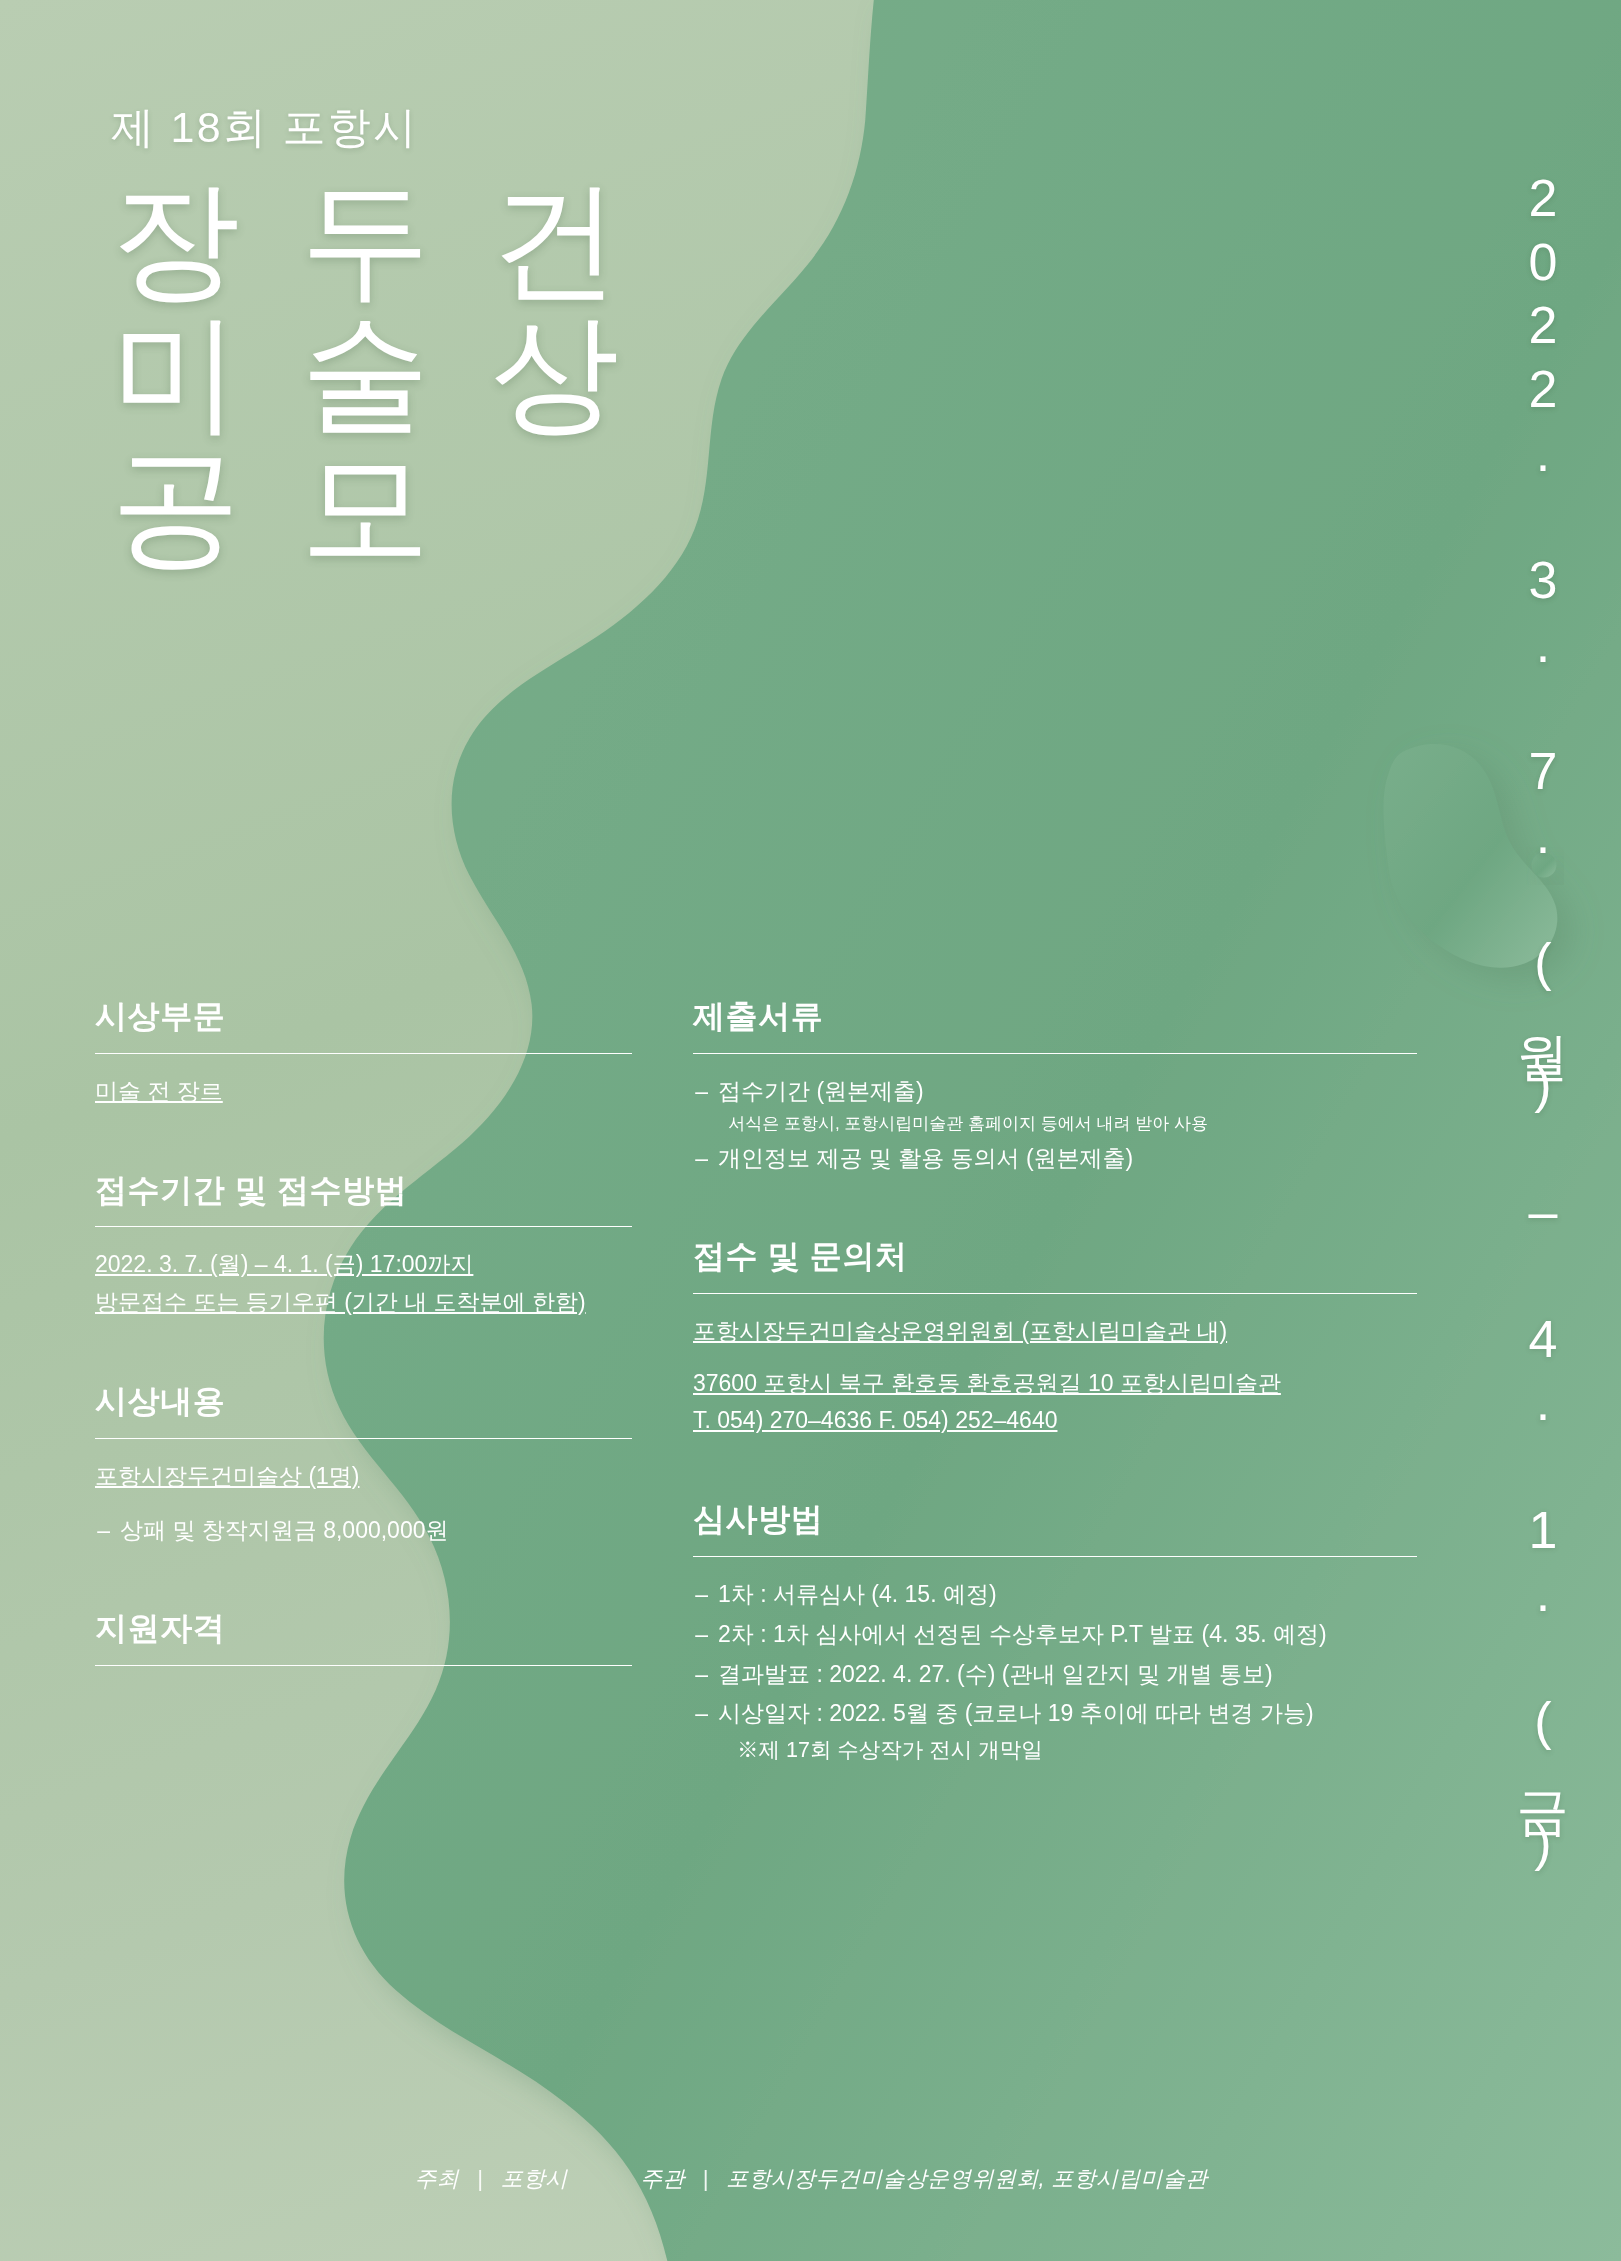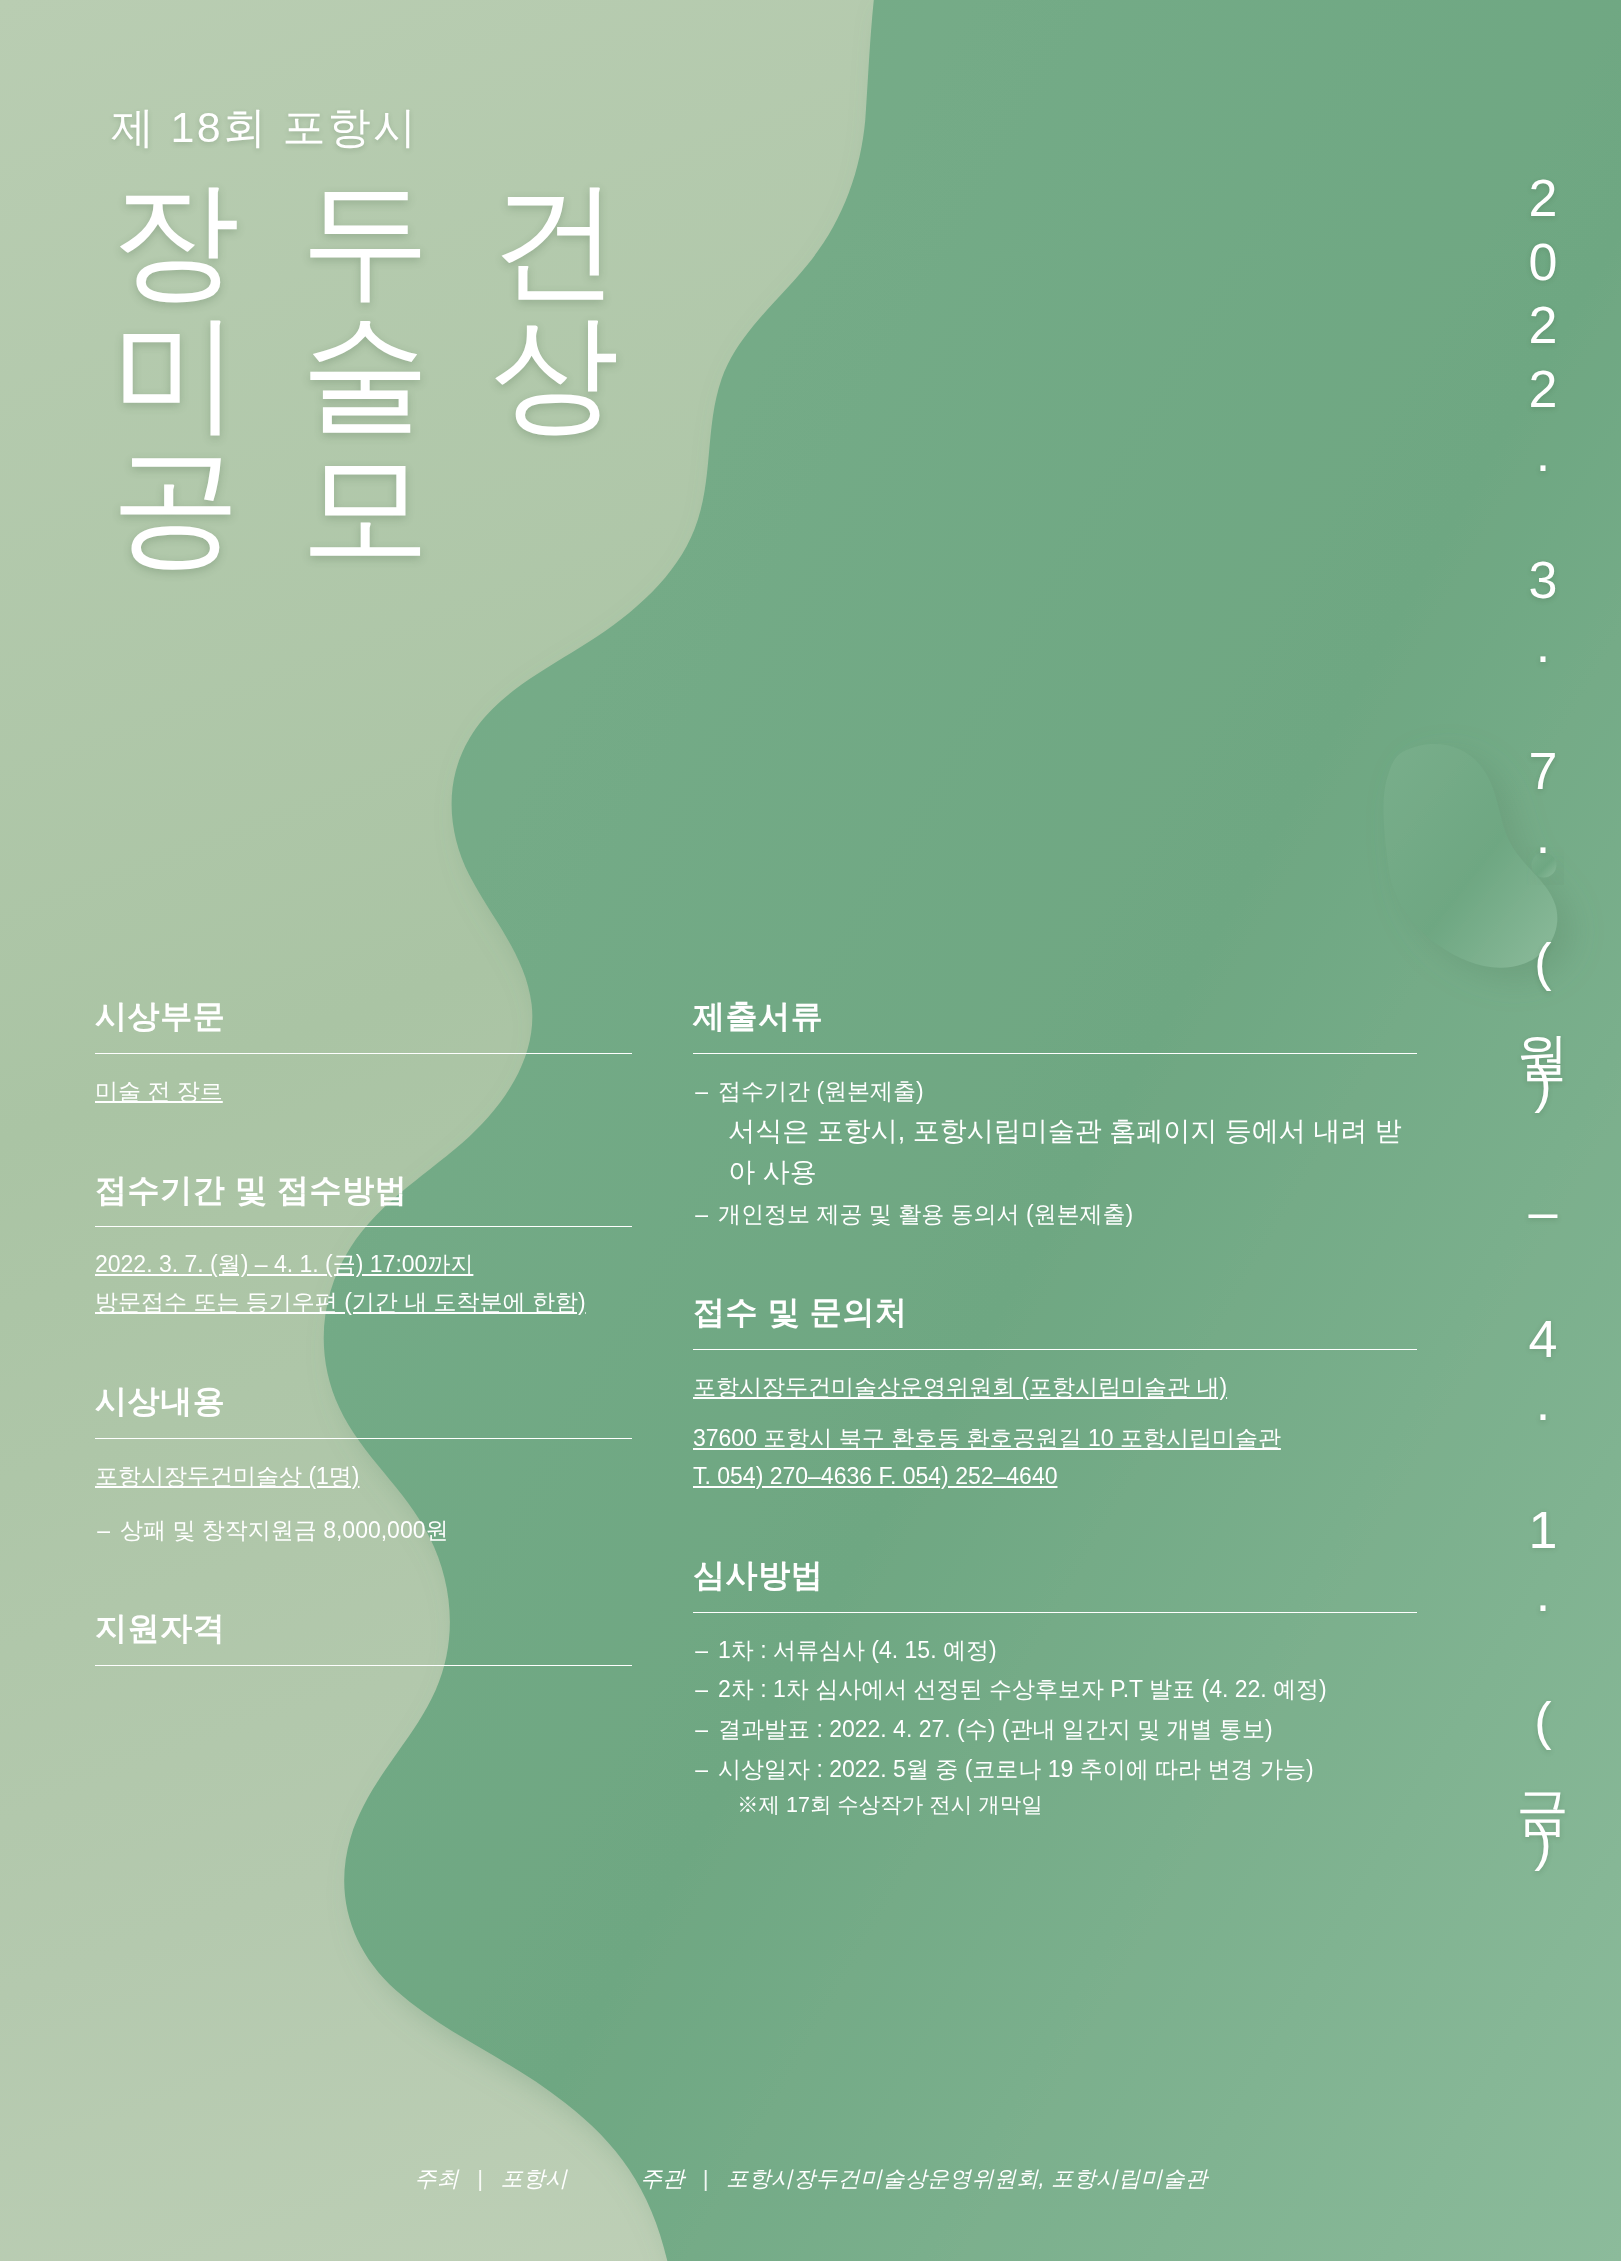--- a/index.html
+++ b/index.html
@@ -105,21 +105,21 @@
     margin-bottom: 3.4px;
   }
   ul.dash > li::before {
     content: "–";
     position: absolute;
     left: 2.3px;
     top: 0;
   }
   ul.dash > li .sub2 {
     display: block;
-    font-size: 27px;
+    font-size: 17px;
     line-height: 1.5;
     padding-left: 10.2px;
     margin-top: 2.3px;
   }
   .note {
     font-size: 21.5px;
     padding-left: 44px;
     margin-top: 3.4px;
   }
   .gap-lines { margin-top: 17px; }
@@ -262,21 +262,21 @@
         </div>
       </div>
 
       <div class="block">
         <div class="bh">심사방법</div>
         <ul class="dash">
           <li>
             <span>1차 : 서류심사 (4. 15. 예정)</span>
           </li>
           <li>
-            <span>2차 : 1차 심사에서 선정된 수상후보자 P.T 발표 (4. 22. 예정)</span>
+            <span>2차 : 1차 심사에서 선정된 수상후보자 P.T 발표 (4. 35. 예정)</span>
           </li>
           <li>
             <span>결과발표 : 2022. 4. 27. (수) (관내 일간지 및 개별 통보)</span>
           </li>
           <li>
             <span>시상일자 : 2022. 5월 중 (코로나 19 추이에 따라 변경 가능)</span>
           </li>
         </ul>
         <div class="note">※제 17회 수상작가 전시 개막일</div>
       </div>

